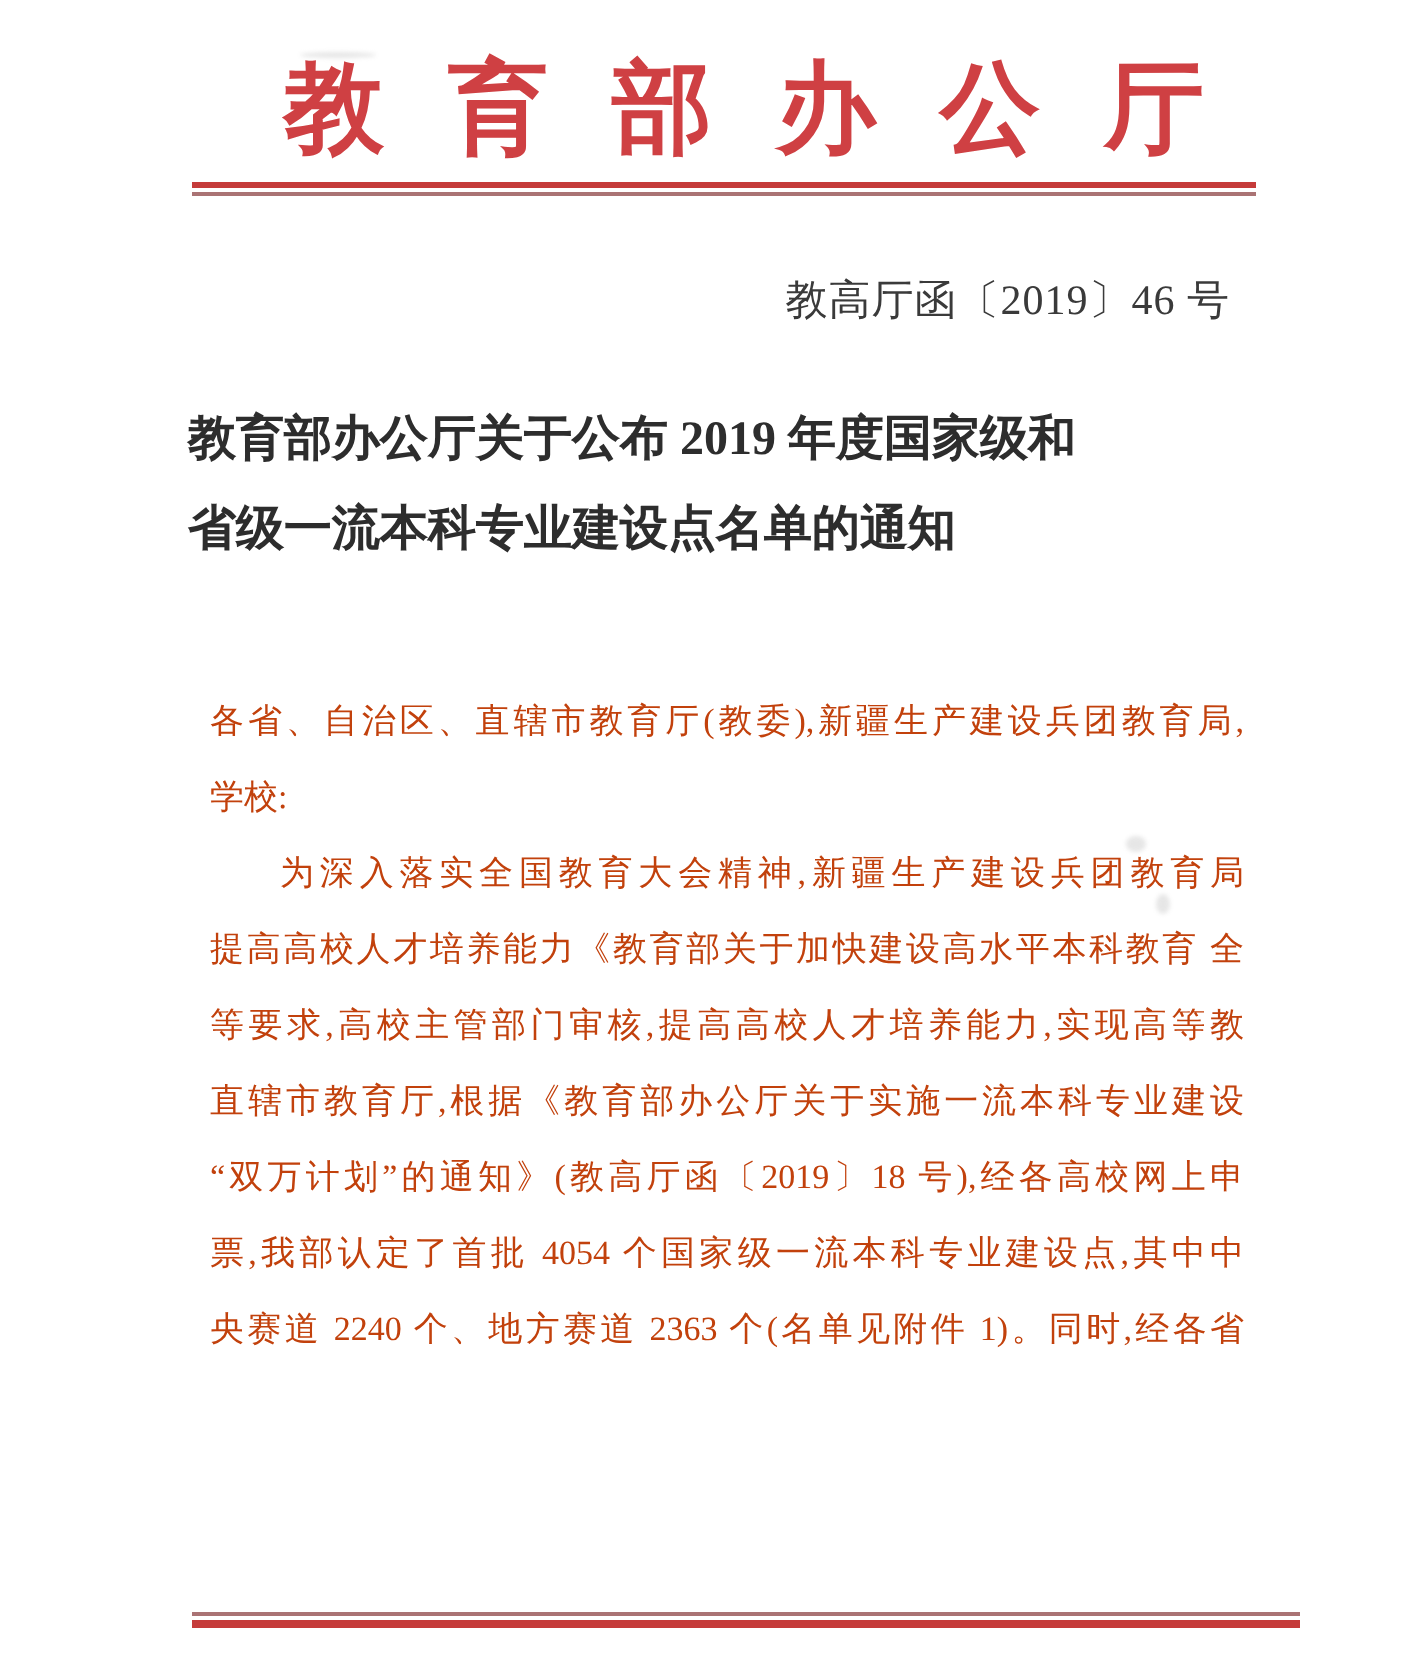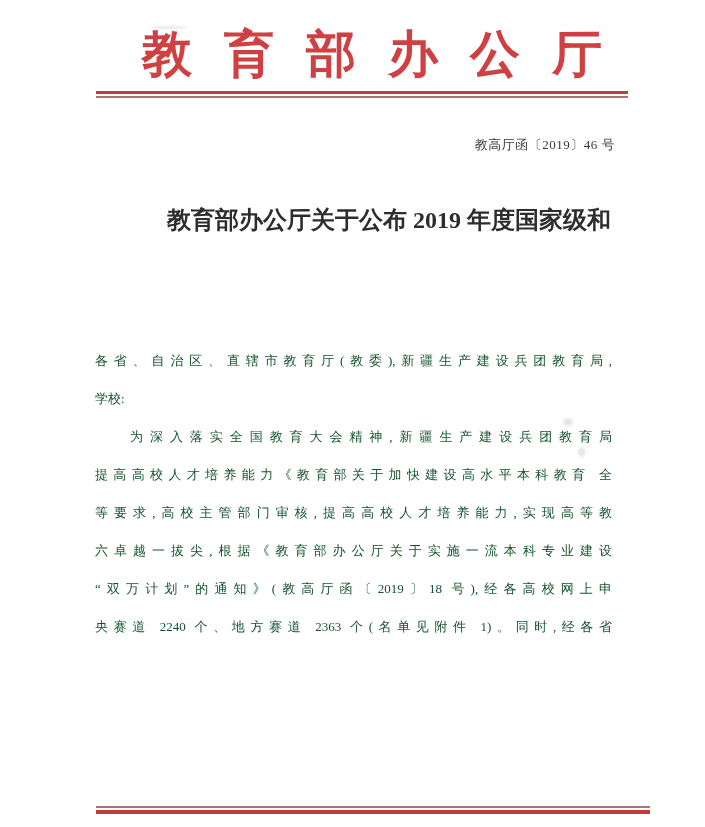--- a/index.html
+++ b/index.html
@@ -35,39 +35,39 @@
   .rule-footer { top: 806px; width: 554px; }
   .rule-footer .thin  { height: 2px; }
   .rule-footer .gap   { height: 2px; }
   .rule-footer .thick { height: 4px; }
 
   
   .doc-number {
     position: absolute;
     left: 95px; top: 136px; width: 520px;
     text-align: right;
-    font-size: 13px; letter-spacing: 0.5px;
+    font-size: 21px; letter-spacing: 0.5px;
     color: #3a3a3a;
   }
 
   
   .doc-title {
     position: absolute;
     left: 94px; top: 198px; width: 517px;
-    text-align: right;
+    text-align: left;
     font-size: 24px; font-weight: bold; line-height: 45px;
     color: #2d2d2d;
   }
 
   
   .doc-body {
     position: absolute;
-    left: 95px; top: 342px; width: 517px;
-    font-size: 13px; line-height: 38px;
-    color: #14532d;
+    left: 105px; top: 342px; width: 517px;
+    font-size: 17px; line-height: 38px;
+    color: #c2410c;
   }
   .doc-body .line {
     text-align: justify;
     text-align-last: justify;
     height: 38px; overflow: visible;
   }
   .doc-body .line.align-left {
     text-align: right;
     text-align-last: left;
   }
@@ -97,30 +97,32 @@
 <div class="rule rule-header">
   <div class="thick"></div>
   <div class="gap"></div>
   <div class="thin"></div>
 </div>
 
 <div class="doc-number">教高厅函〔2019〕46 号</div>
 
 <div class="doc-title">
   <div>教育部办公厅关于公布 2019 年度国家级和</div>
+  <div>省级一流本科专业建设点名单的通知</div>
 </div>
 
 <div class="doc-body">
   <div class="line">各省、自治区、直辖市教育厅(教委),新疆生产建设兵团教育局,</div>
   <div class="line align-left">学校:</div>
   <div class="line indent">为深入落实全国教育大会精神,新疆生产建设兵团教育局</div>
   <div class="line">提高高校人才培养能力《教育部关于加快建设高水平本科教育 全</div>
   <div class="line">等要求,高校主管部门审核,提高高校人才培养能力,实现高等教</div>
-  <div class="line">六卓越一拔尖,根据《教育部办公厅关于实施一流本科专业建设</div>
+  <div class="line">直辖市教育厅,根据《教育部办公厅关于实施一流本科专业建设</div>
   <div class="line">“双万计划”的通知》(教高厅函〔2019〕18 号),经各高校网上申</div>
+  <div class="line">票,我部认定了首批 4054 个国家级一流本科专业建设点,其中中</div>
   <div class="line">央赛道 2240 个、地方赛道 2363 个(名单见附件 1)。同时,经各省</div>
 </div>
 
 <div class="rule rule-footer">
   <div class="thin"></div>
   <div class="gap"></div>
   <div class="thick"></div>
 </div>
 
 <div class="scan-artifact artifact-1"></div>

